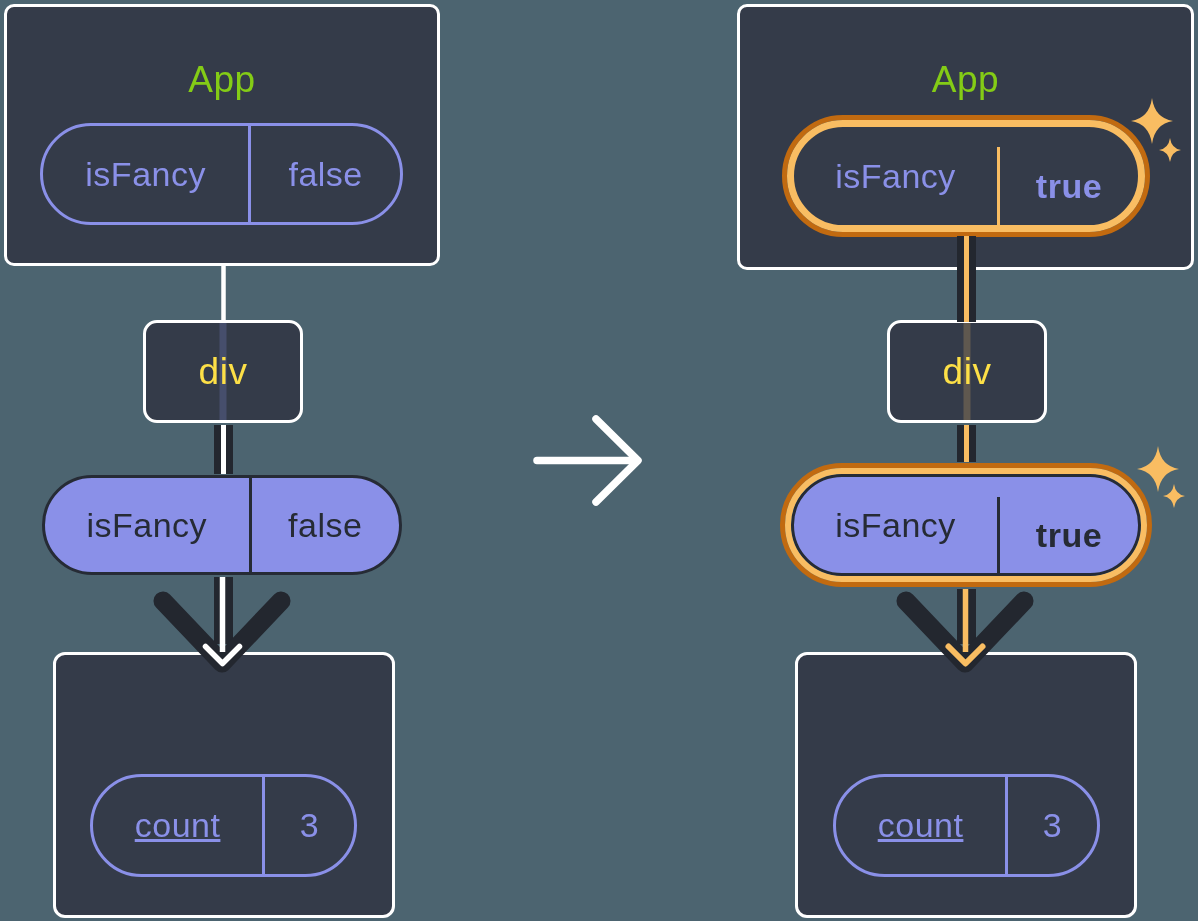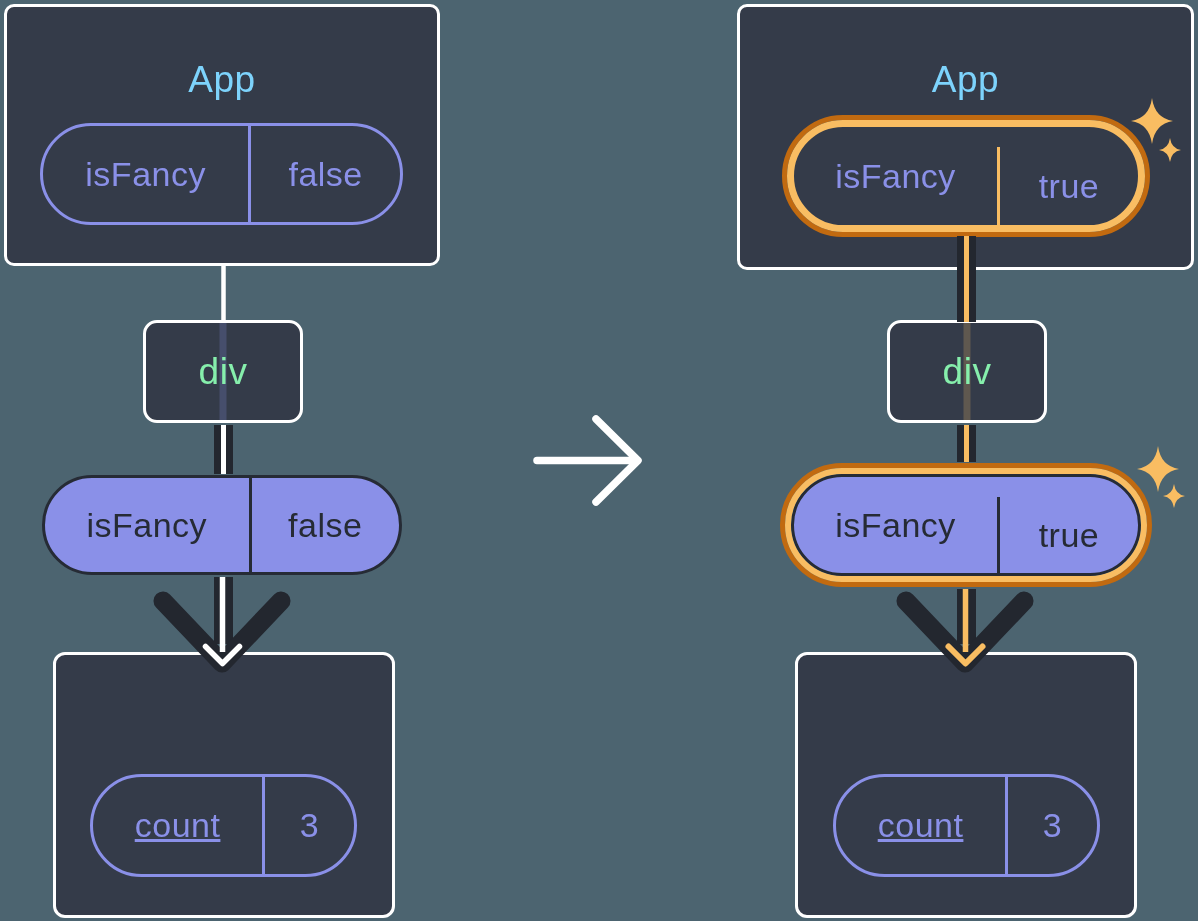--- a/index.html
+++ b/index.html
@@ -6,38 +6,38 @@
   .stage{
     position:relative;width:1198px;height:921px;background:#4C6470;overflow:hidden;
     font-family:"Liberation Sans",sans-serif;
   }
   .card{
     position:absolute;background:#343B49;border:3.5px solid #FFFFFF;
     border-radius:12px;box-sizing:border-box;
   }
   .card-title{
     position:absolute;left:0;right:0;text-align:center;
-    color:#7dd3fc;font-size:37px;font-weight:500;letter-spacing:.5px;
+    color:#84cc16;font-size:37px;font-weight:500;letter-spacing:.5px;
   }
   .pill{
     position:absolute;display:flex;border-radius:999px;box-sizing:border-box;overflow:hidden;
   }
   .pill .cell{
     display:flex;align-items:center;justify-content:center;
     font-size:34px;letter-spacing:.5px;box-sizing:border-box;
   }
   
   .pill.outline-purple{border:3px solid #8A90E8;color:#8A90E8;}
   .pill.outline-purple .cell + .cell{border-left:3px solid #8A90E8;}
   
   .pill.solid-purple{background:#8A90E8;border:3px solid #262B35;color:#262B35;}
   .pill.solid-purple .cell + .cell{border-left:3px solid #262B35;}
   .cell.c57{width:57.5%;} .cell.c43{width:42.5%;}
   .cell.c65{width:64.8%;text-decoration:underline;} .cell.c35{width:35.2%;}
-  .bold{font-weight:normal;margin-top:20px;}
+  .bold{font-weight:bold;margin-top:20px;}
   
   .ring{
     position:absolute;border:5px solid #C16A10;border-radius:999px;box-sizing:border-box;
   }
   .ring-inner{
     width:100%;height:100%;border:7px solid #F9BD62;border-radius:999px;box-sizing:border-box;
     display:flex;overflow:hidden;background:#343B49;
   }
   .ring-inner.thin{border-width:6px;padding:0;background:none;}
   .ring .pill-in{
@@ -53,21 +53,21 @@
   .ring .pill-in.fill-purple .cell + .cell{border-left:3px solid #262B35;}
   .divnode{
     position:absolute;background:#343B49;border:3.5px solid #FFFFFF;border-radius:14px;
     box-sizing:border-box;display:flex;align-items:center;justify-content:center;
   }
   .divnode .stripe{
     position:absolute;top:0;bottom:0;left:50%;transform:translateX(-50%);width:7px;
   }
   .stripe.p{background:rgba(138,144,232,.22);}
   .stripe.o{background:rgba(249,189,98,.22);}
-  .divnode .lbl{position:relative;color:#86efac;font-size:37px;letter-spacing:.5px;}
+  .divnode .lbl{position:relative;color:#fde047;font-size:37px;letter-spacing:.5px;}
   svg.overlay{position:absolute;left:0;top:0;pointer-events:none;}
   
   #l-app{left:4px;top:4px;width:436px;height:262px;border-radius:10px;}
   #l-app-title{top:52px;}
   #l-app-pill{left:40px;top:123px;width:363px;height:102px;}
   #l-div{left:143px;top:320px;width:160px;height:103px;}
   #l-prop{left:42px;top:475px;width:360px;height:100px;}
   #l-counter{left:53px;top:652px;width:342px;height:266px;}
   #l-count-pill{left:90px;top:774px;width:267px;height:103px;}
   #r-app{left:737px;top:4px;width:457px;height:266px;border-radius:10px;}

